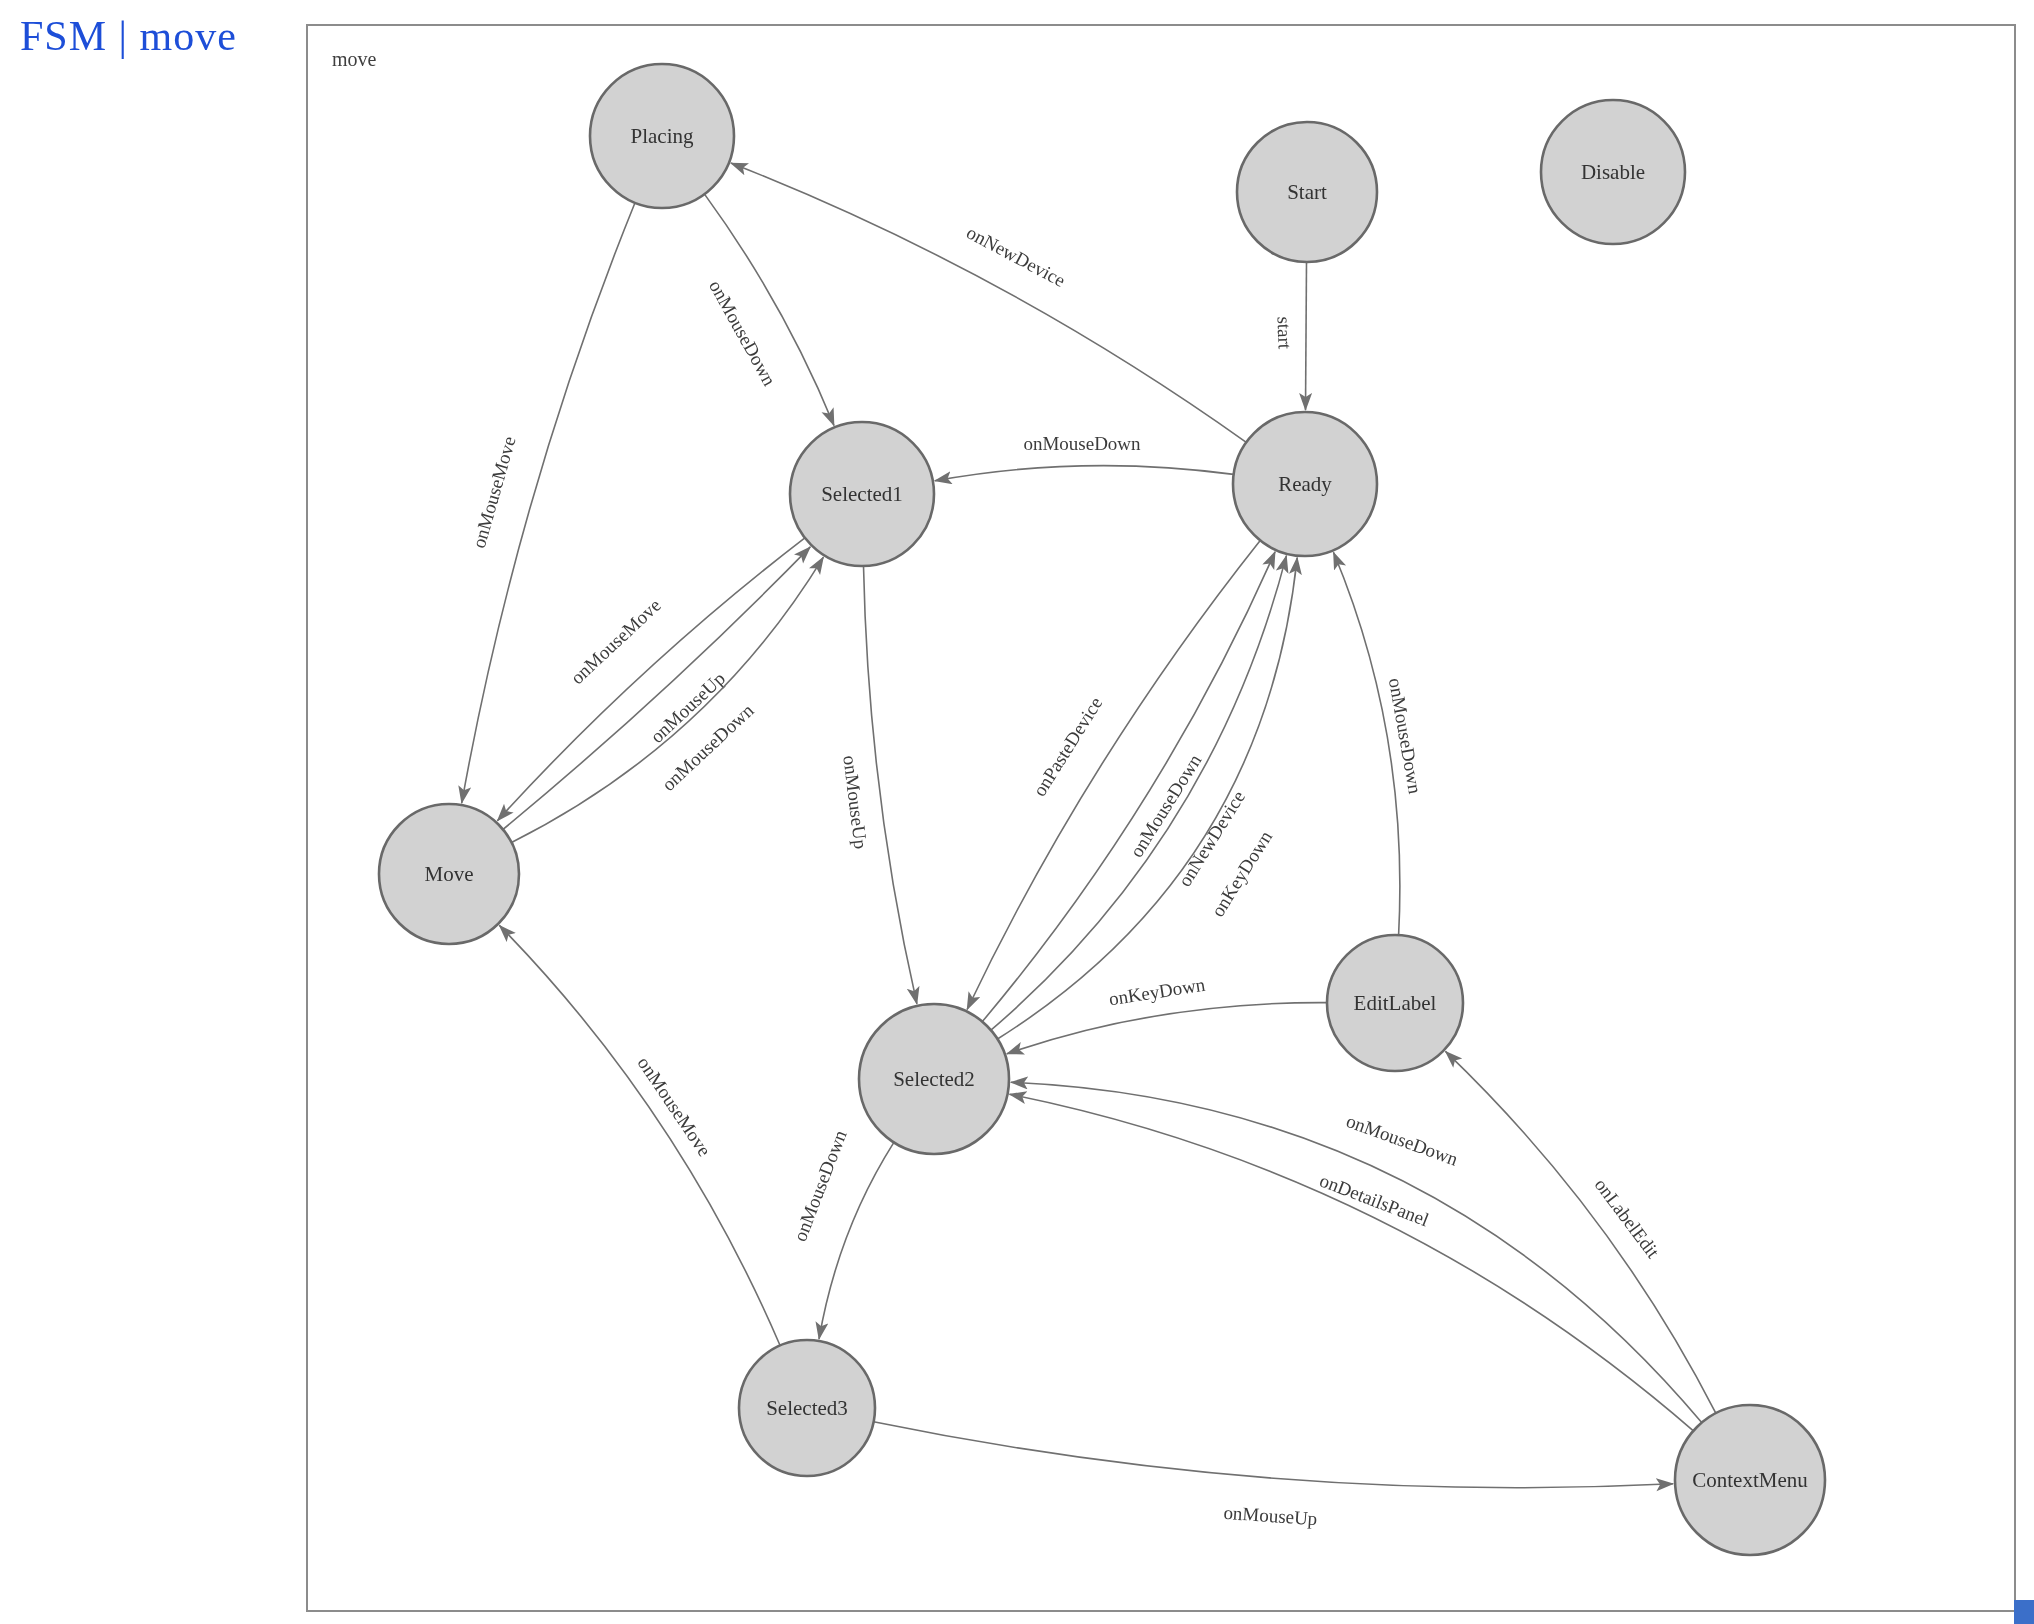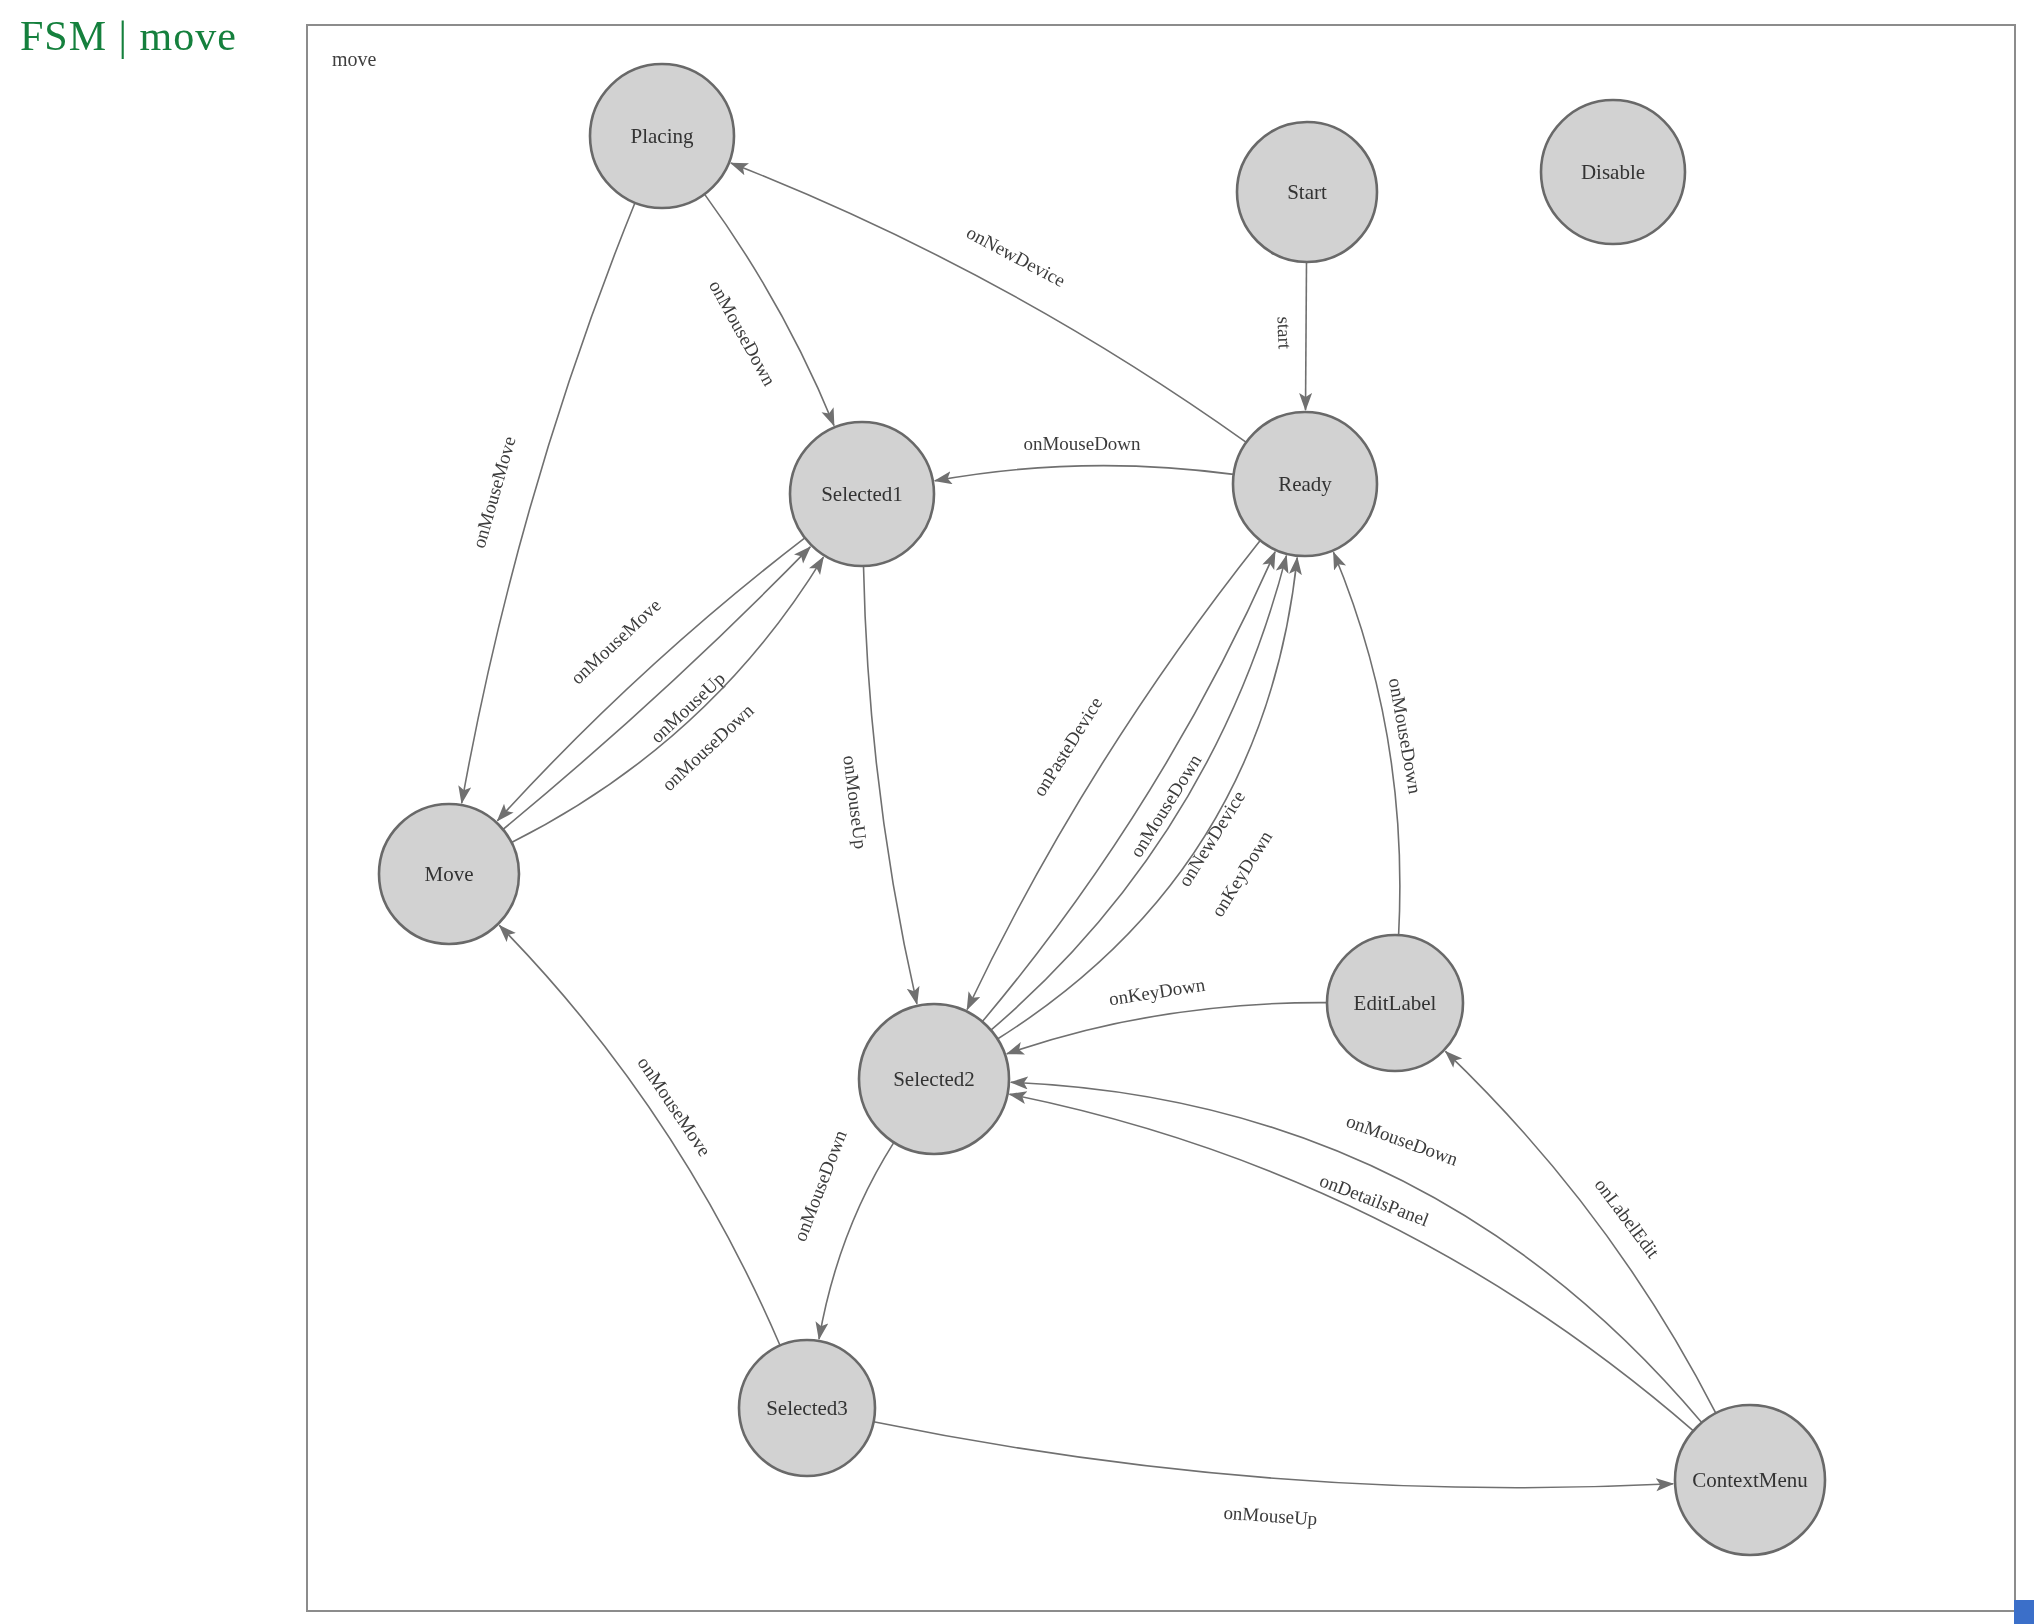--- a/index.html
+++ b/index.html
@@ -2,21 +2,21 @@
 <html><head>
 <meta charset="utf-8">
 <style>
   html,body{margin:0;padding:0;background:#ffffff;}
   body{
     width:2034px;height:1624px;position:relative;overflow:hidden;
     font-family:"Liberation Serif","DejaVu Serif",serif;
   }
   .page-title{
     position:absolute;left:20px;top:12px;
-    font-size:42px;color:#15803d;letter-spacing:1px;
+    font-size:42px;color:#1d4ed8;letter-spacing:1px;
   }
   .canvas-frame{
     position:absolute;left:306px;top:24px;width:1710px;height:1588px;
     border:2px solid #8c8c8c;box-sizing:border-box;background:#ffffff;
   }
   .canvas-label{
     position:absolute;left:332px;top:48px;
     font-size:20px;color:#3f3f3f;
   }
   svg{position:absolute;left:0;top:0;}

